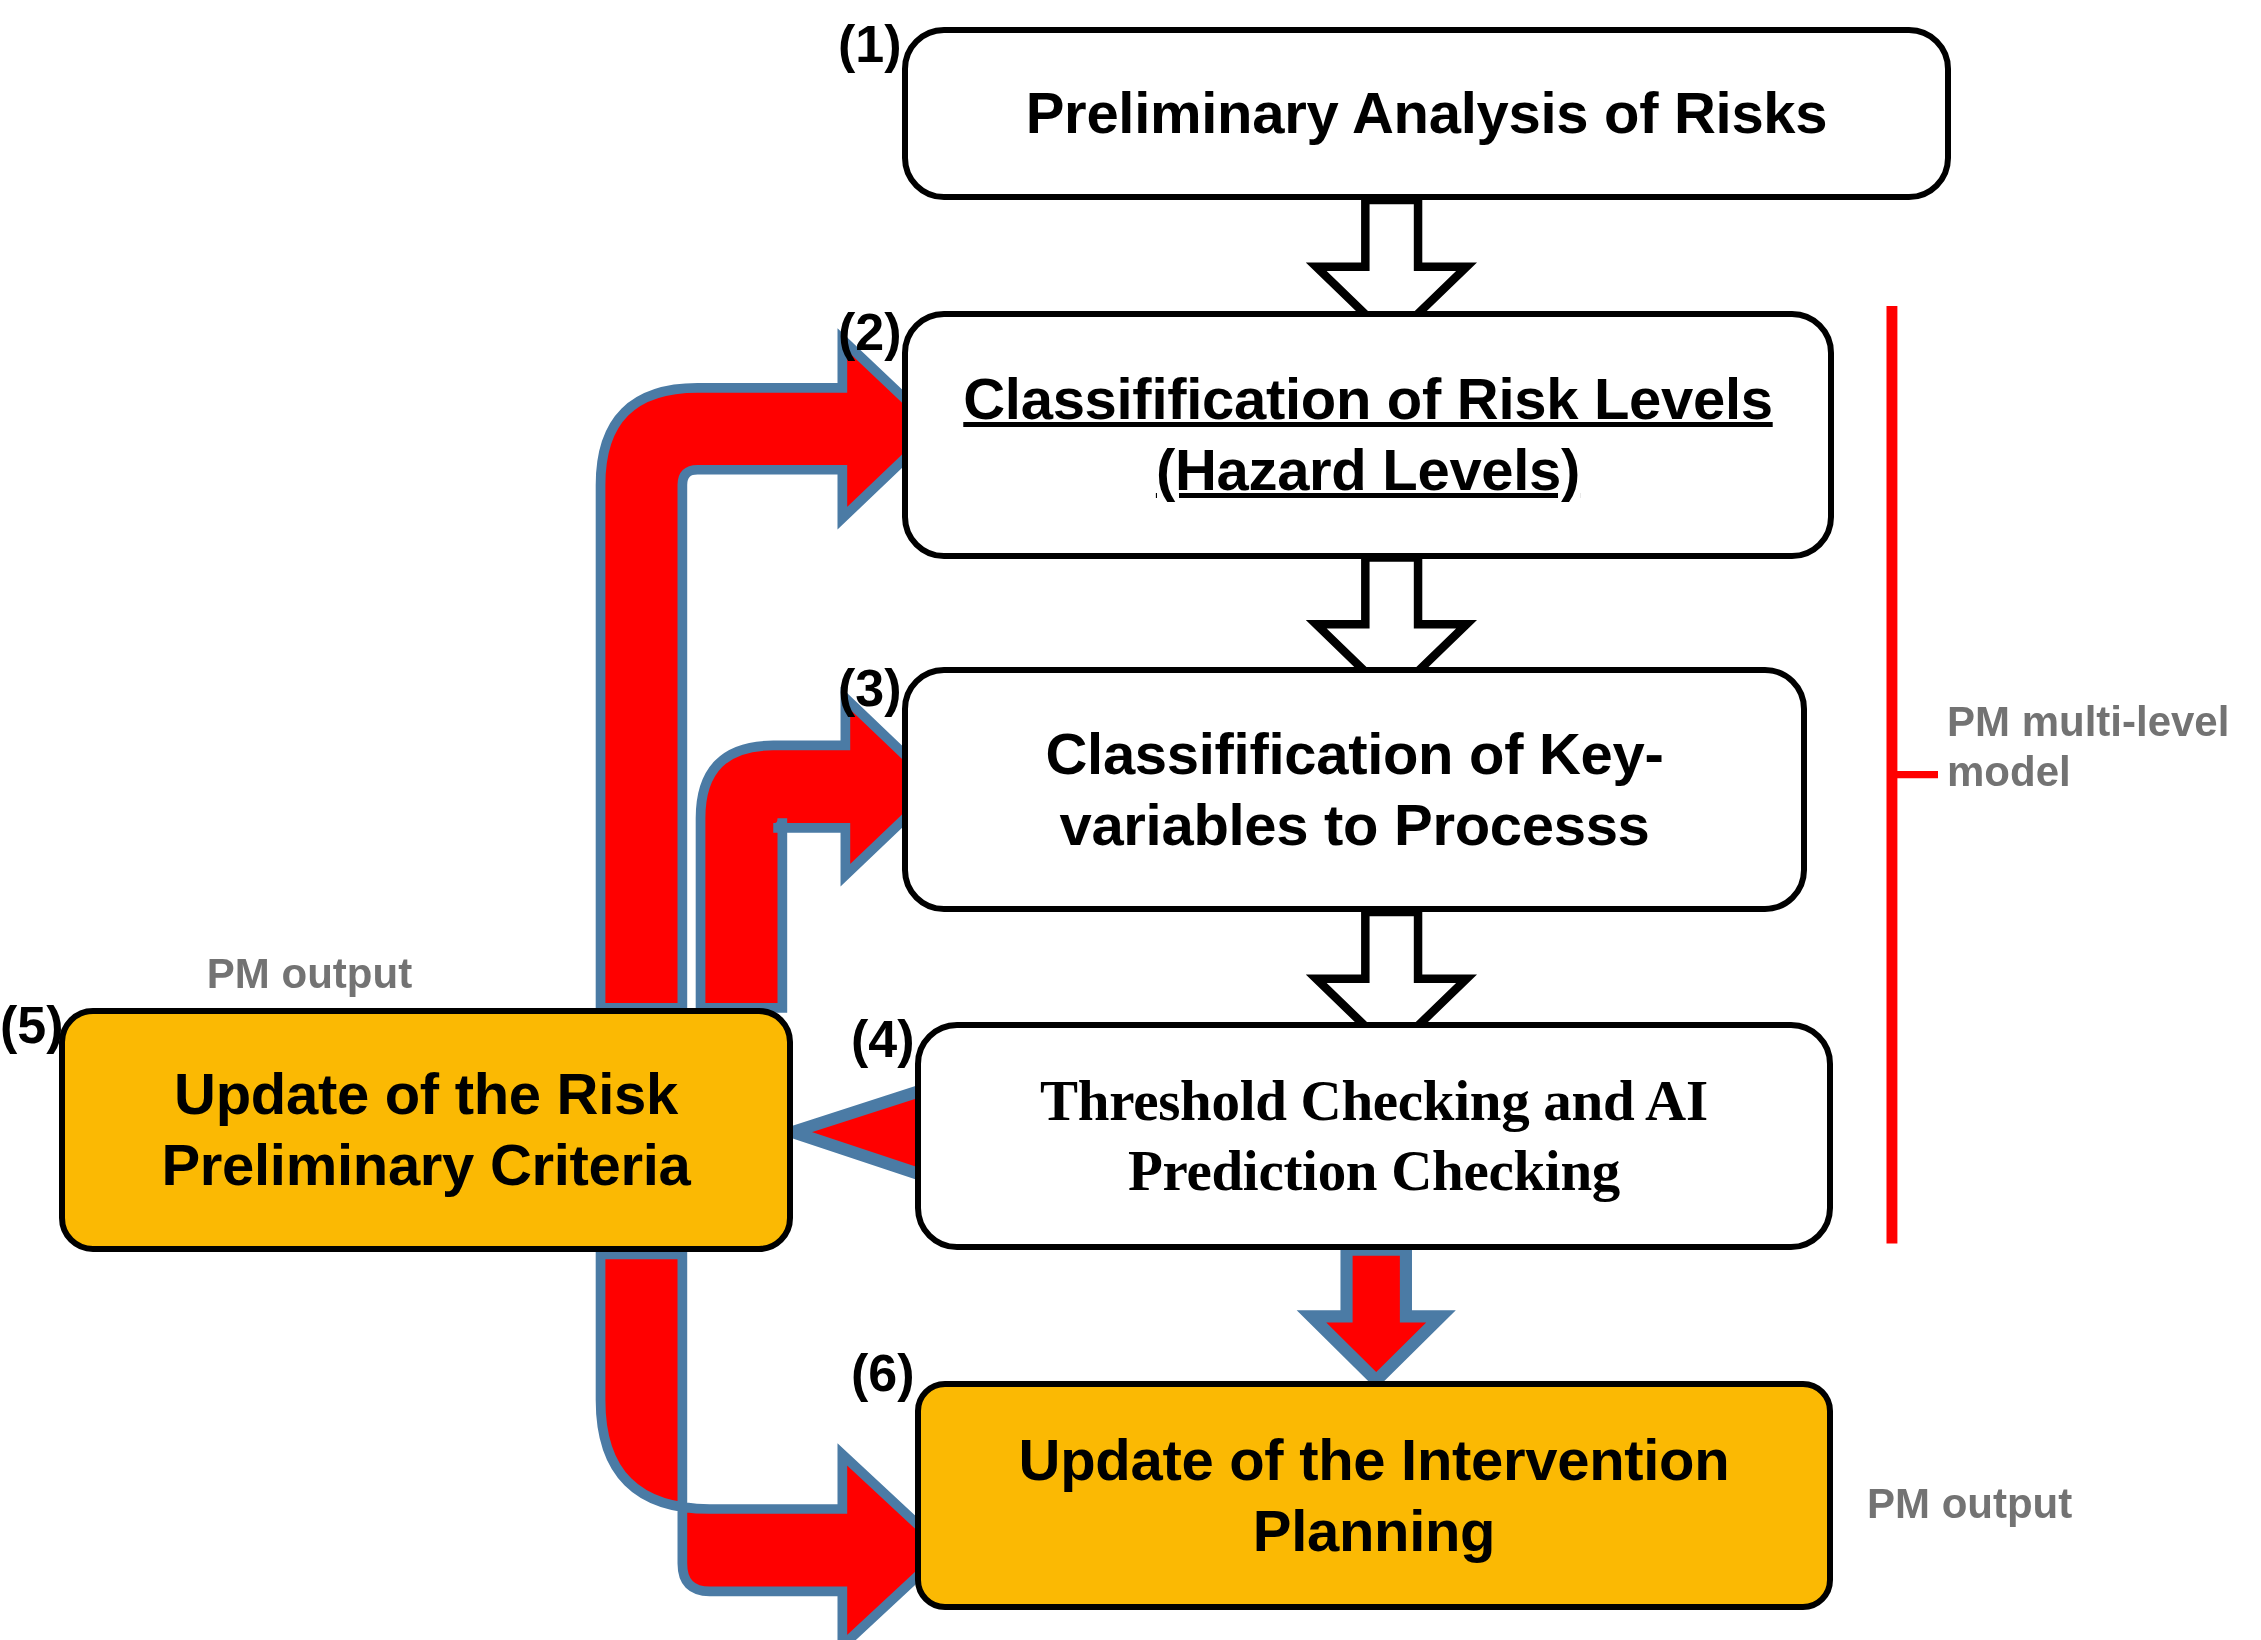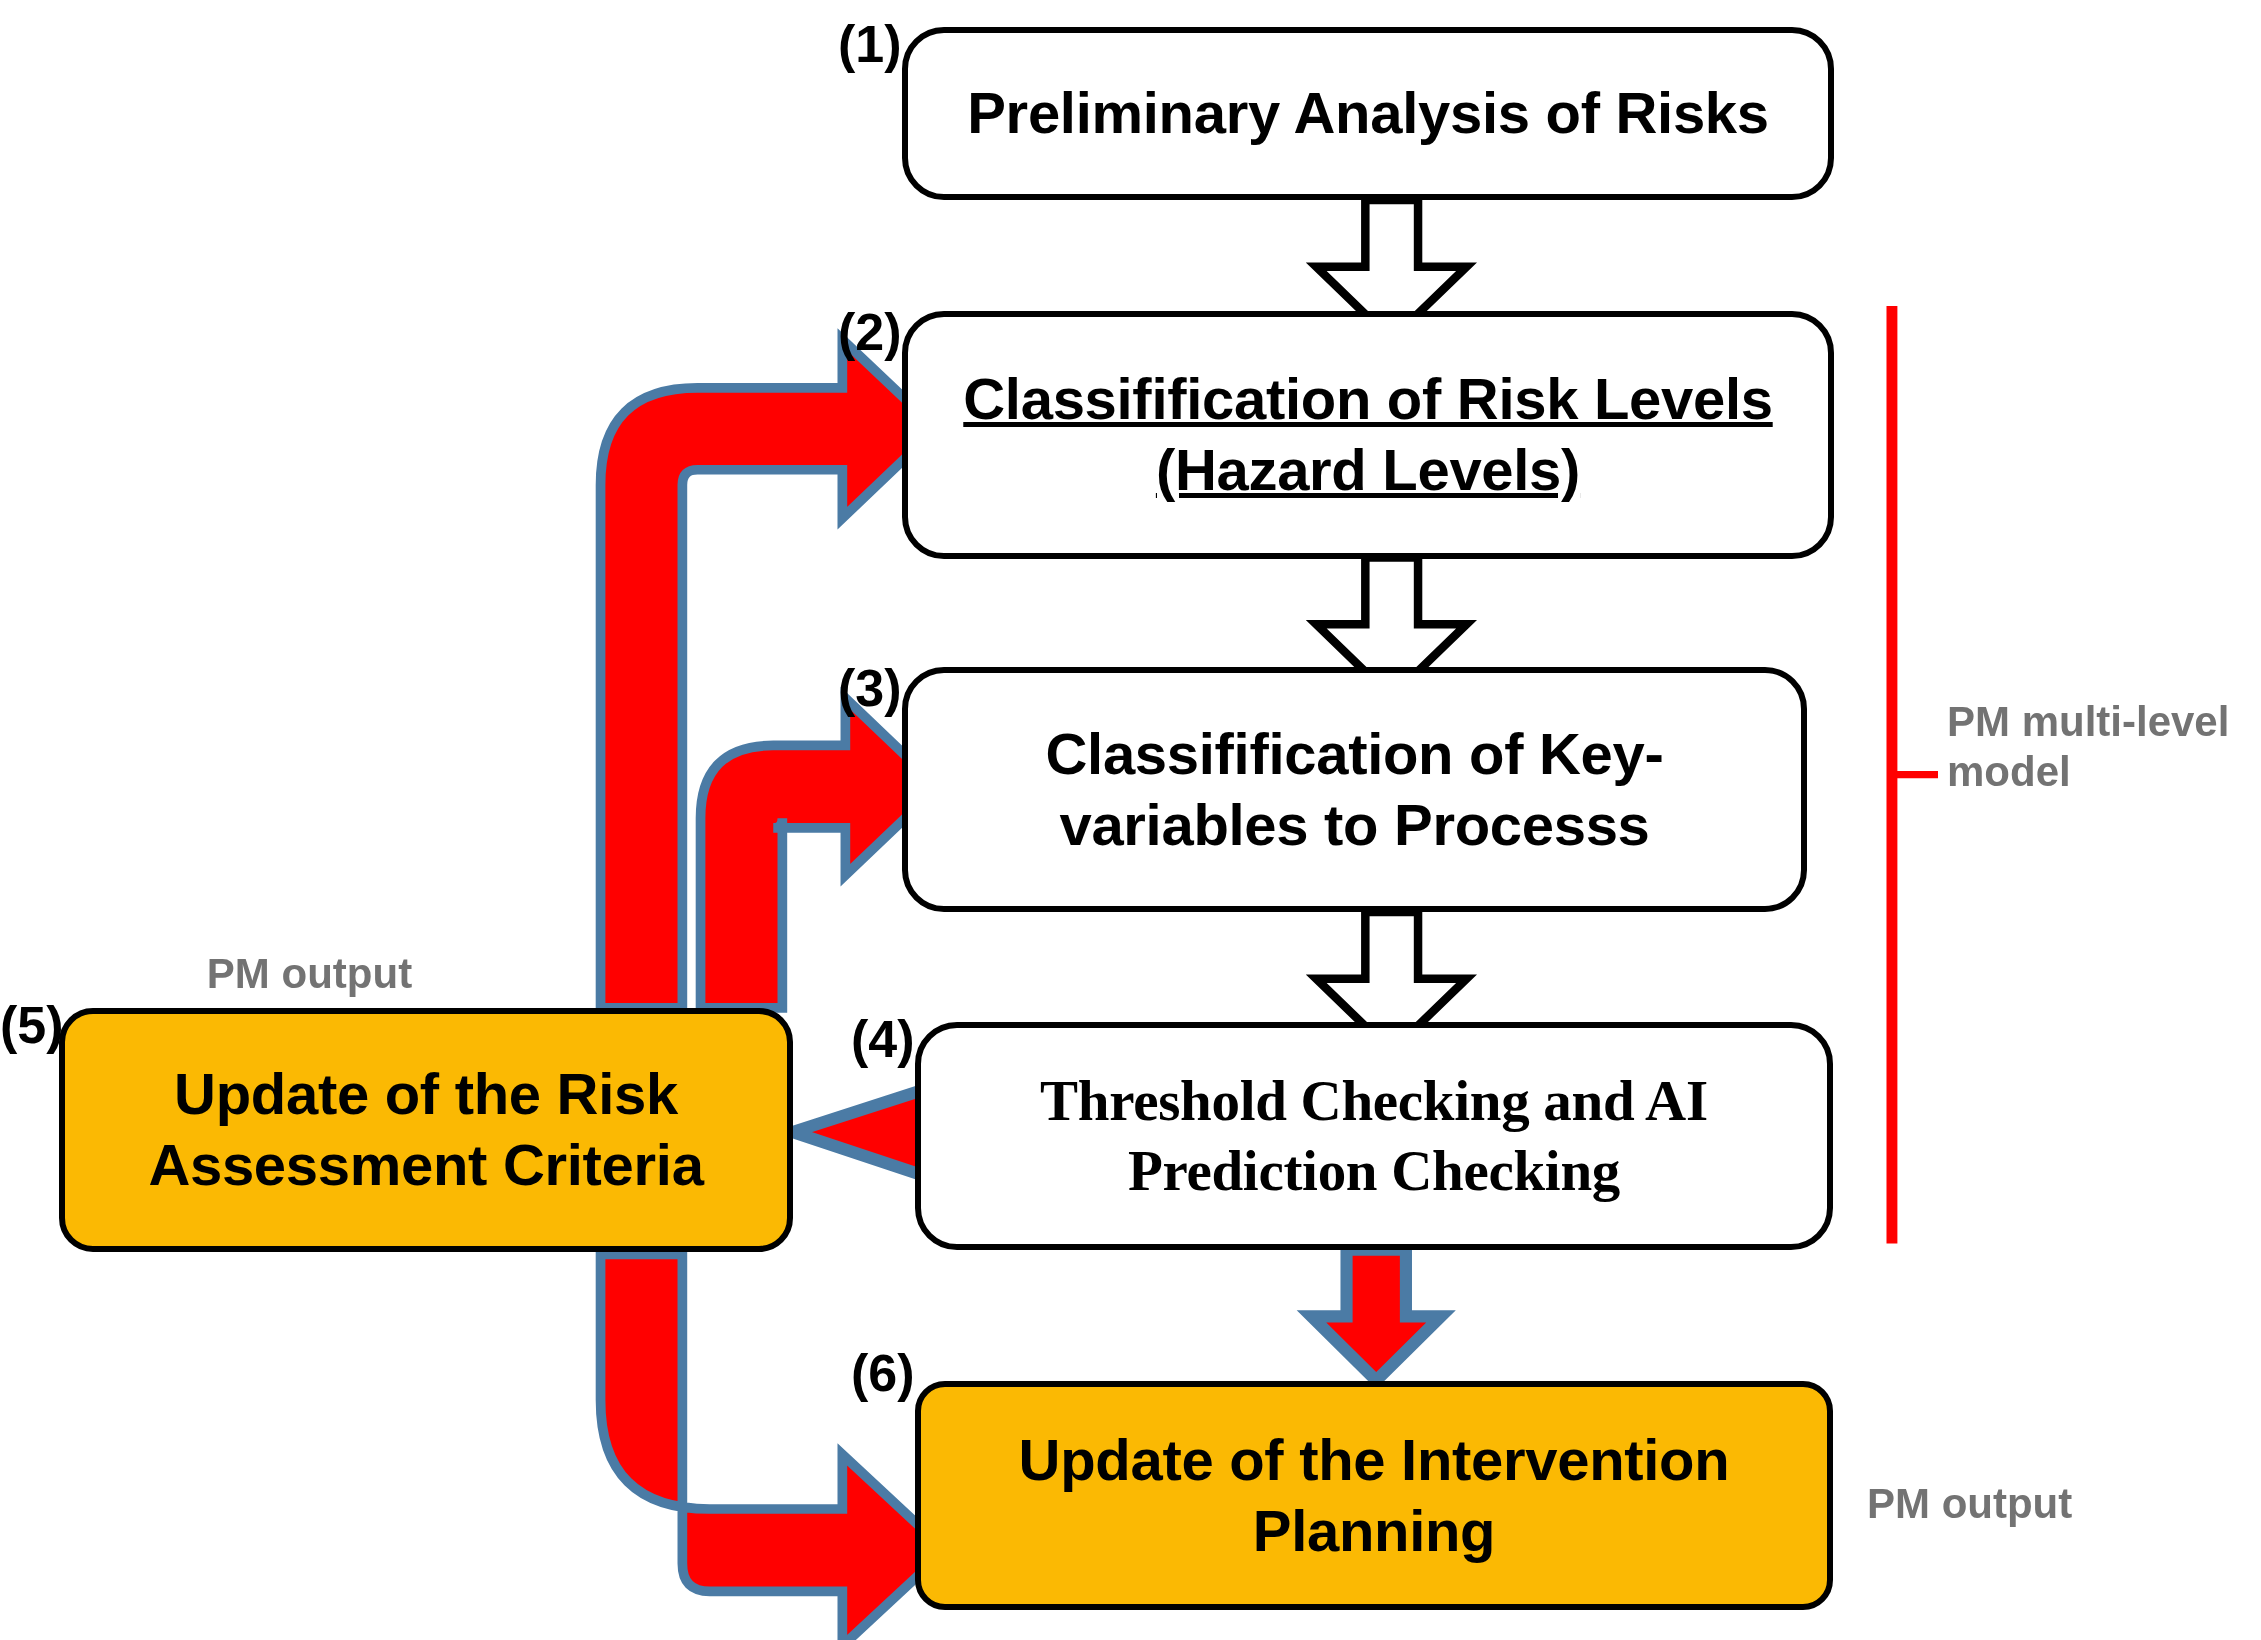--- a/index.html
+++ b/index.html
@@ -121,21 +121,21 @@
          L 1126,2070
          Z" fill="#FF0000" stroke="#4B7BA5" stroke-width="16" stroke-linejoin="miter"></path>
 
     <g>
       <line x1="3122" y1="505" x2="3122" y2="2052" stroke="#FF0000" stroke-width="18"></line>
       <line x1="3122" y1="1278" x2="3198" y2="1278" stroke="#FF0000" stroke-width="12"></line>
     </g>
   </svg>
 
   <div class="node-num" style="left:838px; top:18px;">(1)</div>
-  <div class="node node-white" style="left:902px; top:27px; width:932px; height:173px; font-size:58px;justify-content:center;">
+  <div class="node node-white" style="left:902px; top:27px; width:1049px; height:173px; font-size:58px;justify-content:center;">
     <span class="node-text">Preliminary Analysis of Risks</span>
   </div>
 
   <div class="node-num" style="left:838px; top:306px;">(2)</div>
   <div class="node node-white" style="left:902px; top:311px; width:932px; height:248px; font-size:58px;text-decoration:underline;">
     <span class="node-text">Classifification of Risk Levels
 (Hazard Levels)</span>
   </div>
 
   <div class="node-num" style="left:838px; top:662px;">(3)</div>
@@ -146,21 +146,21 @@
 
   <div class="node-num" style="left:851px; top:1013px;">(4)</div>
   <div class="node node-white" style="left:915px; top:1022px; width:918px; height:228px; font-size:57px;font-family:Liberation Serif, serif;">
     <span class="node-text">Threshold Checking and AI
 Prediction Checking</span>
   </div>
 
   <div class="node-num" style="left:0px; top:999px;">(5)</div>
   <div class="node node-amber" style="left:59px; top:1008px; width:734px; height:244px; font-size:58px; border-radius:34px;">
     <span class="node-text">Update of the Risk
-Assessment Criteria</span>
+Preliminary Criteria</span>
   </div>
 
   <div class="node-num" style="left:851px; top:1347px;">(6)</div>
   <div class="node node-amber" style="left:915px; top:1381px; width:918px; height:229px; font-size:58px; border-radius:30px;">
     <span class="node-text">Update of the Intervention
 Planning</span>
   </div>
 
   <div class="annot" style="left:182px; top:949px; width:255px;">PM output</div>
 

